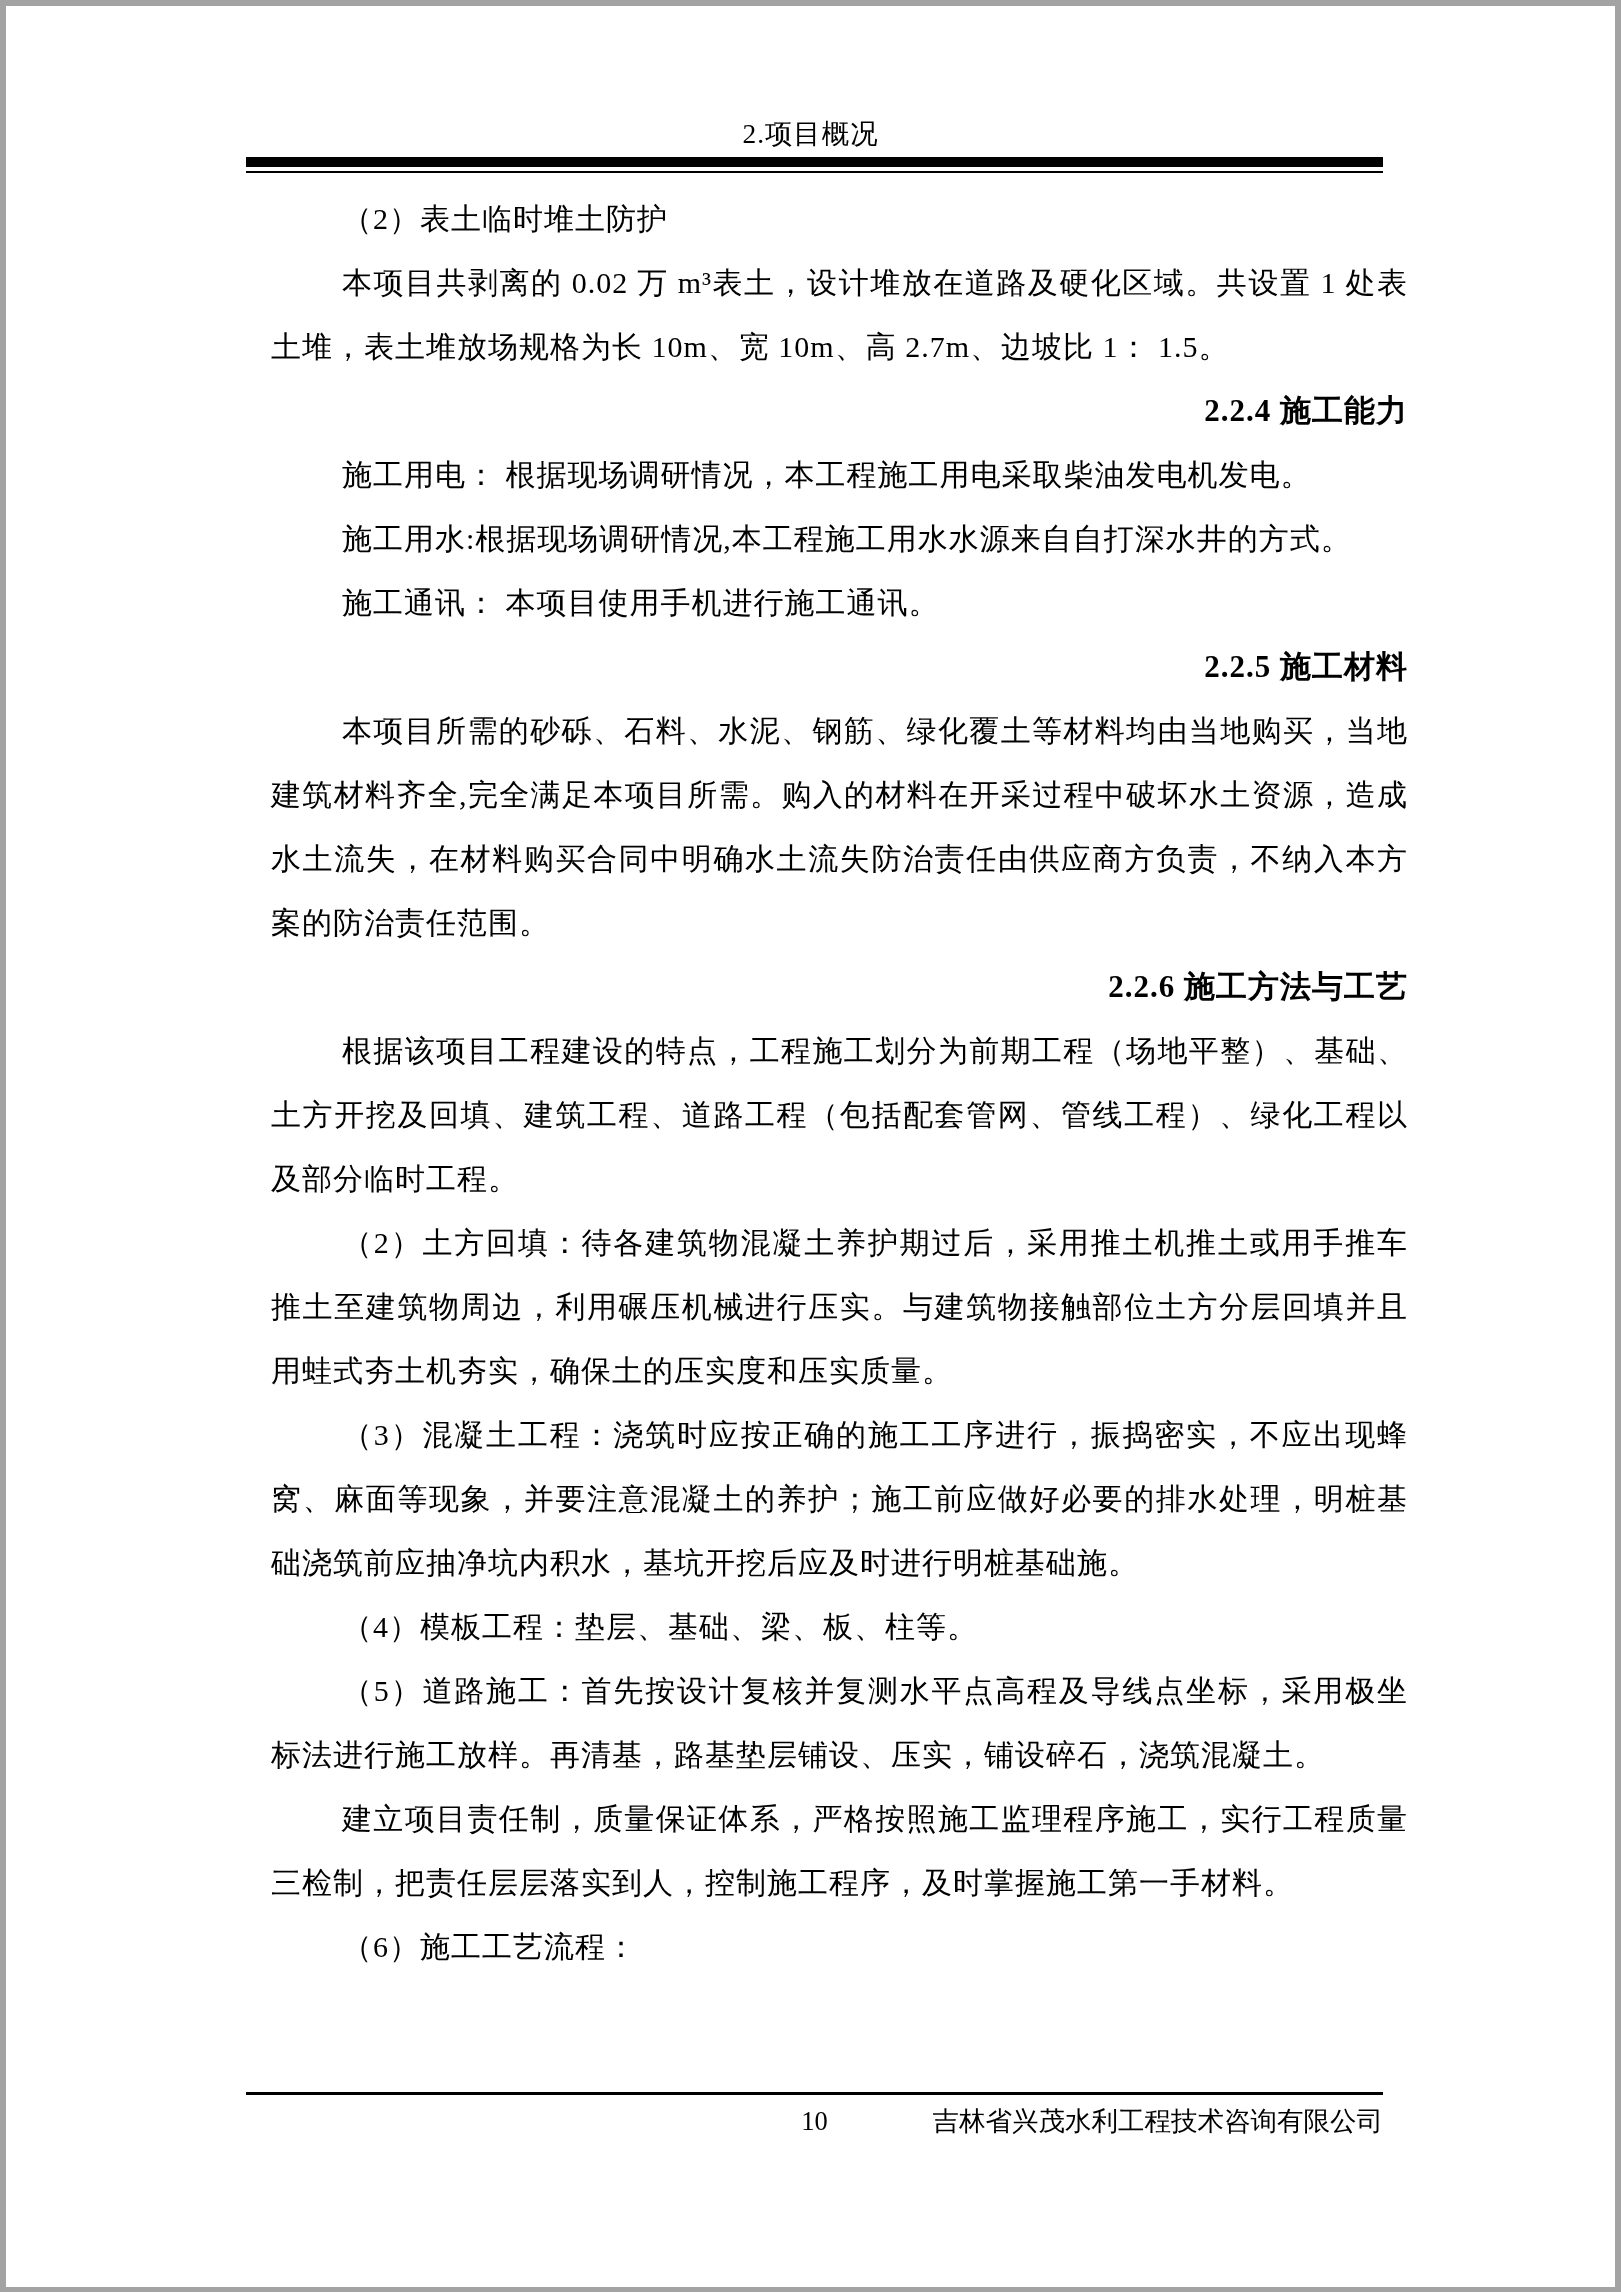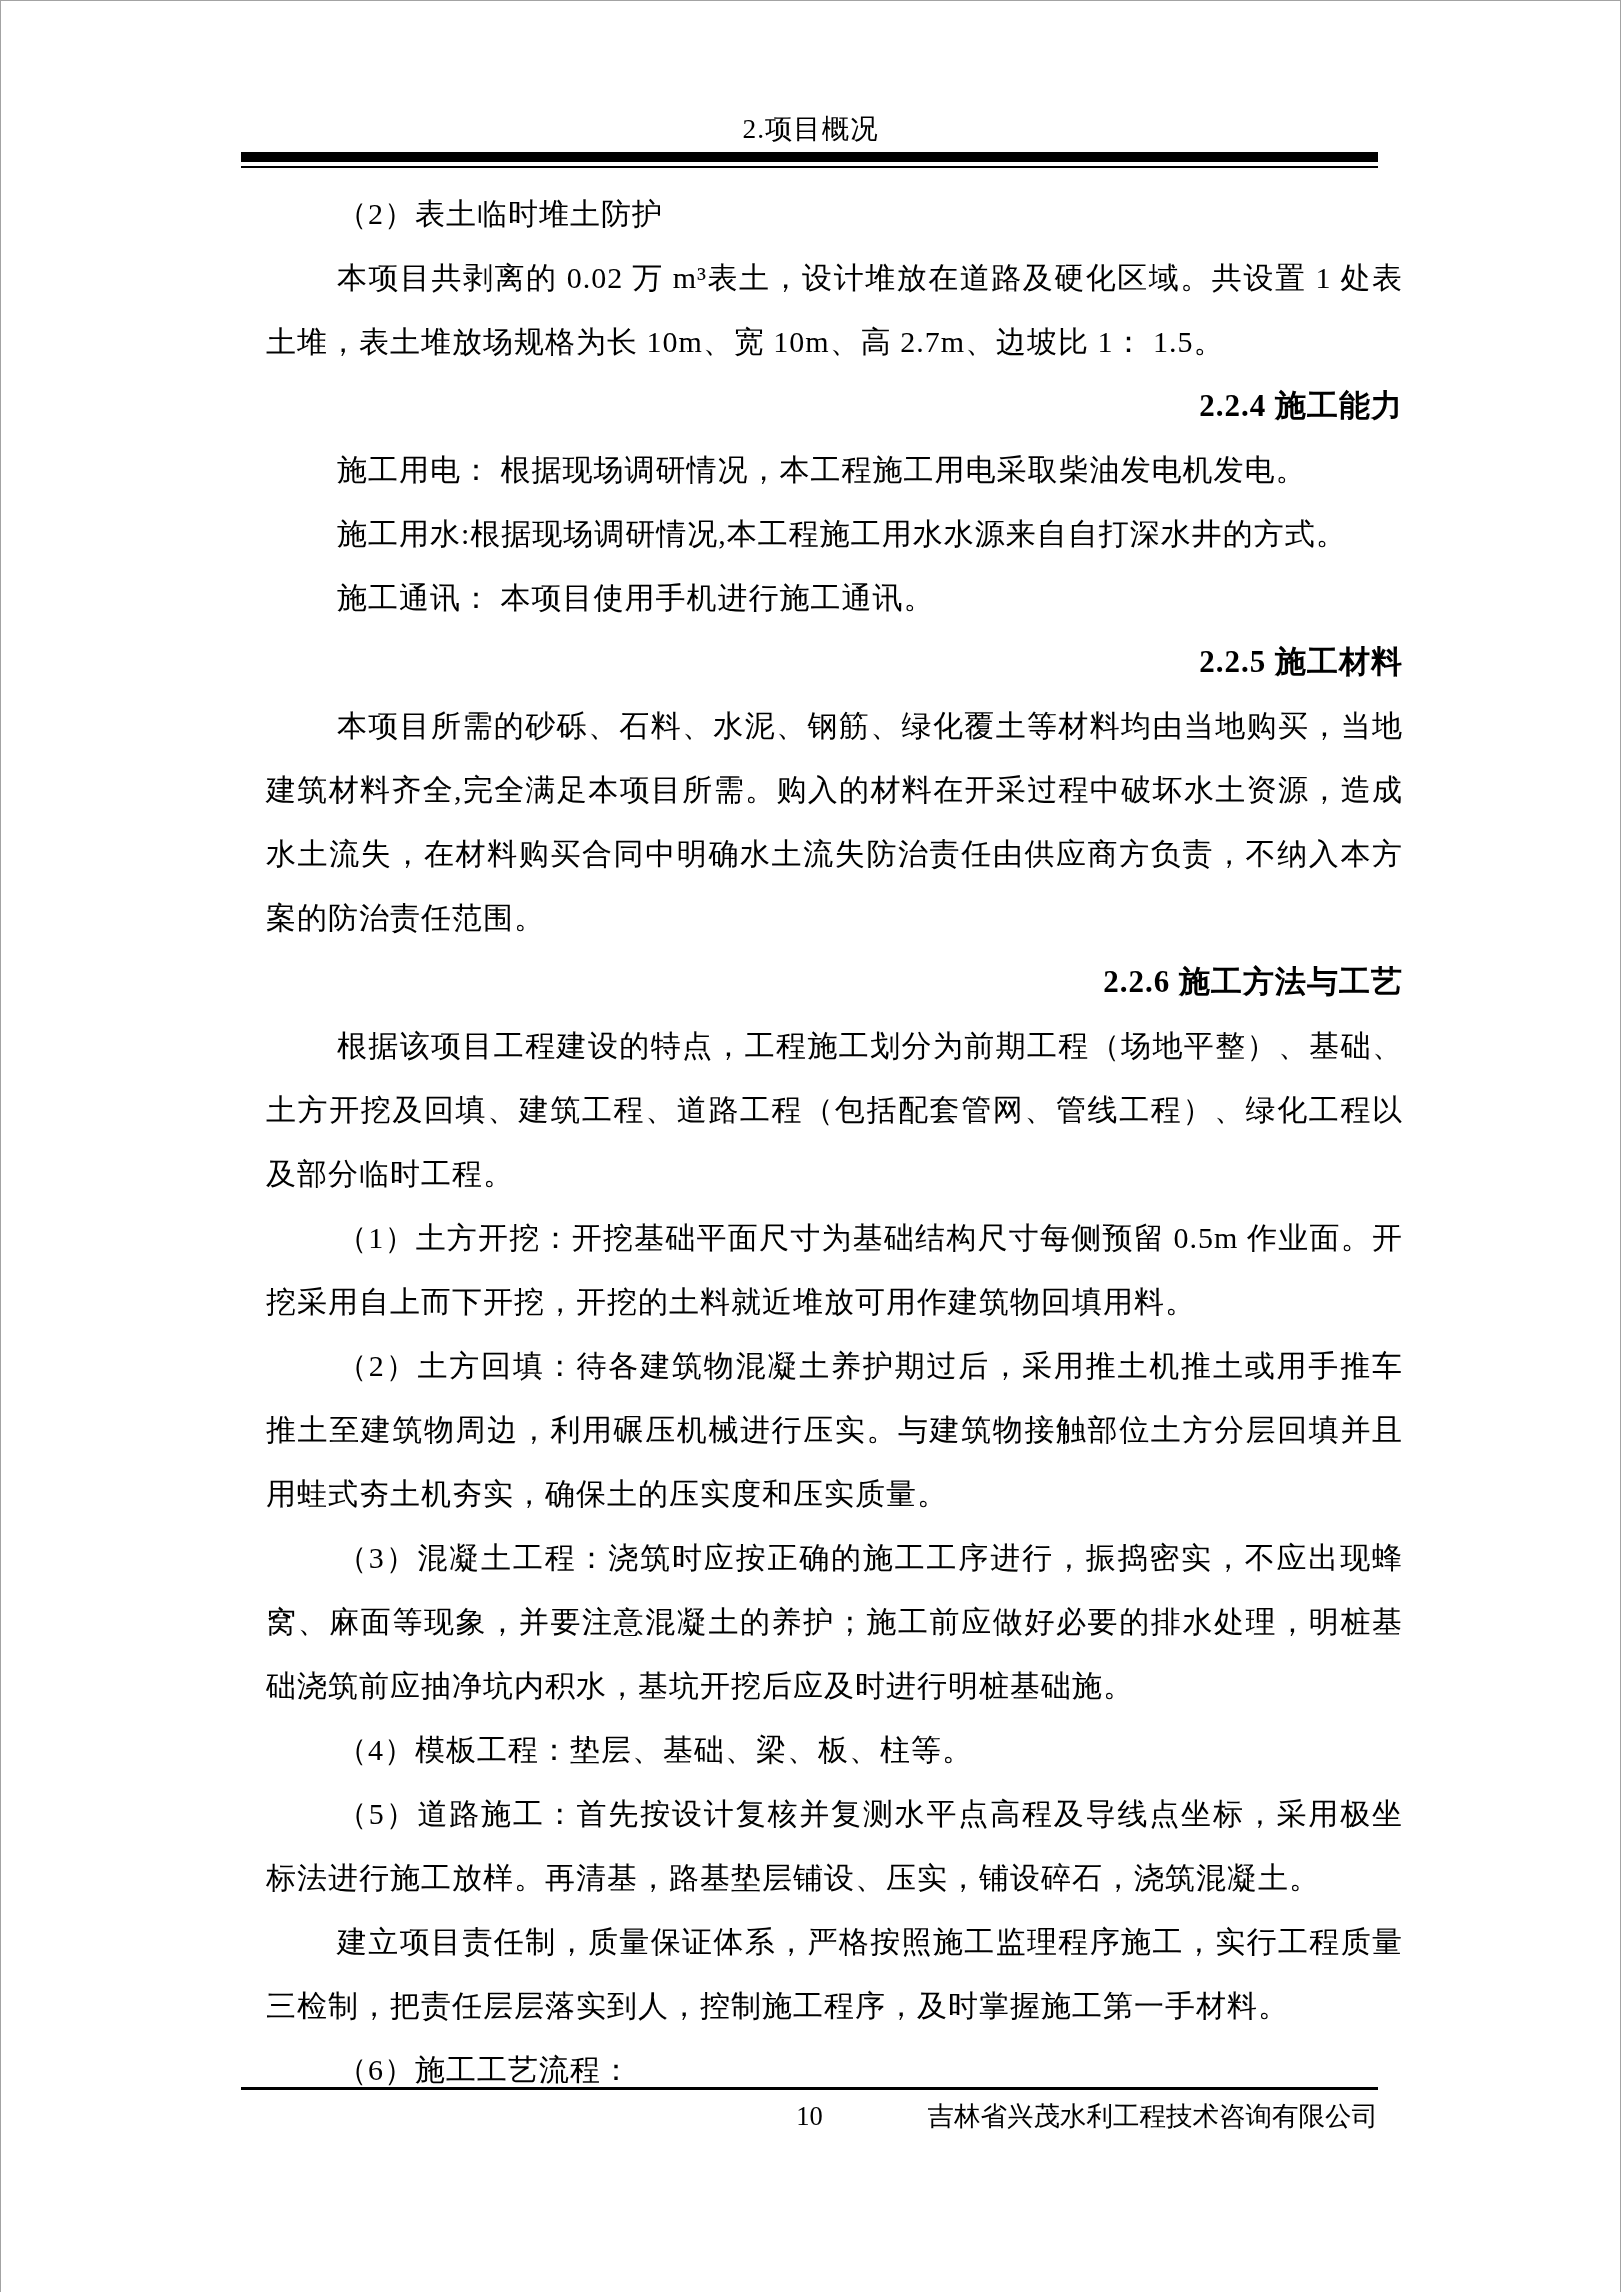--- a/index.html
+++ b/index.html
@@ -5,21 +5,21 @@
   html, body { margin: 0; padding: 0; background: #ffffff; }
   .page {
     position: relative;
     width: 1621px;
     height: 2293px;
     background: #ffffff;
     color: #000000;
     font-family: "Liberation Serif", "DejaVu Serif", serif;
     overflow: hidden;
     box-sizing: border-box;
-    border: 1px solid #a3a3a3;
+    border: 6px solid #a3a3a3;
   }
   
   .header-title {
     position: absolute;
     top: 114px;
     left: 0;
     width: 100%;
     text-align: center;
     font-size: 27.4px;
     line-height: 29px;
@@ -99,21 +99,20 @@
     <p class="para">（2）表土临时堆土防护</p>
     <p class="para">本项目共剥离的 0.02 万 m³表土，设计堆放在道路及硬化区域。共设置 1 处表土堆，表土堆放场规格为长 10m、宽 10m、高 2.7m、边坡比 1： 1.5。</p>
     <p class="heading">2.2.4 施工能力</p>
     <p class="para">施工用电： 根据现场调研情况，本工程施工用电采取柴油发电机发电。</p>
     <p class="para">施工用水:根据现场调研情况,本工程施工用水水源来自自打深水井的方式。</p>
     <p class="para">施工通讯： 本项目使用手机进行施工通讯。</p>
     <p class="heading">2.2.5 施工材料</p>
     <p class="para">本项目所需的砂砾、石料、水泥、钢筋、绿化覆土等材料均由当地购买，当地建筑材料齐全,完全满足本项目所需。购入的材料在开采过程中破坏水土资源，造成水土流失，在材料购买合同中明确水土流失防治责任由供应商方负责，不纳入本方案的防治责任范围。</p>
     <p class="heading">2.2.6 施工方法与工艺</p>
     <p class="para">根据该项目工程建设的特点，工程施工划分为前期工程（场地平整）、基础、土方开挖及回填、建筑工程、道路工程（包括配套管网、管线工程）、绿化工程以及部分临时工程。</p>
-    <p class="para">（1）土方开挖：开挖基础平面尺寸为基础结构尺寸每侧预留 0.5m 作业面。开挖采用自上而下开挖，开挖的土料就近堆放可用作建筑物回填用料。</p>
     <p class="para">（2）土方回填：待各建筑物混凝土养护期过后，采用推土机推土或用手推车推土至建筑物周边，利用碾压机械进行压实。与建筑物接触部位土方分层回填并且用蛙式夯土机夯实，确保土的压实度和压实质量。</p>
     <p class="para">（3）混凝土工程：浇筑时应按正确的施工工序进行，振捣密实，不应出现蜂窝、麻面等现象，并要注意混凝土的养护；施工前应做好必要的排水处理，明桩基础浇筑前应抽净坑内积水，基坑开挖后应及时进行明桩基础施。</p>
     <p class="para">（4）模板工程：垫层、基础、梁、板、柱等。</p>
     <p class="para">（5）道路施工：首先按设计复核并复测水平点高程及导线点坐标，采用极坐标法进行施工放样。再清基，路基垫层铺设、压实，铺设碎石，浇筑混凝土。</p>
     <p class="para">建立项目责任制，质量保证体系，严格按照施工监理程序施工，实行工程质量三检制，把责任层层落实到人，控制施工程序，及时掌握施工第一手材料。</p>
     <p class="para">（6）施工工艺流程：</p>
   </div>
 
   <div class="footer-rule"></div>
 

